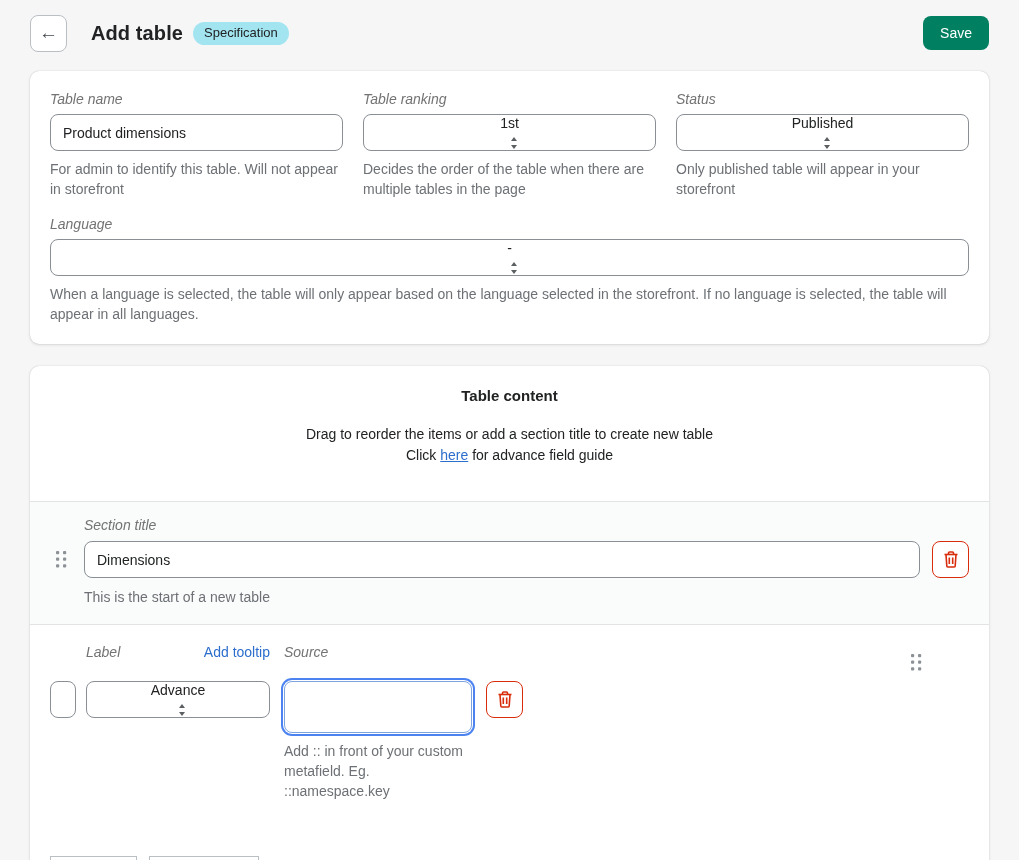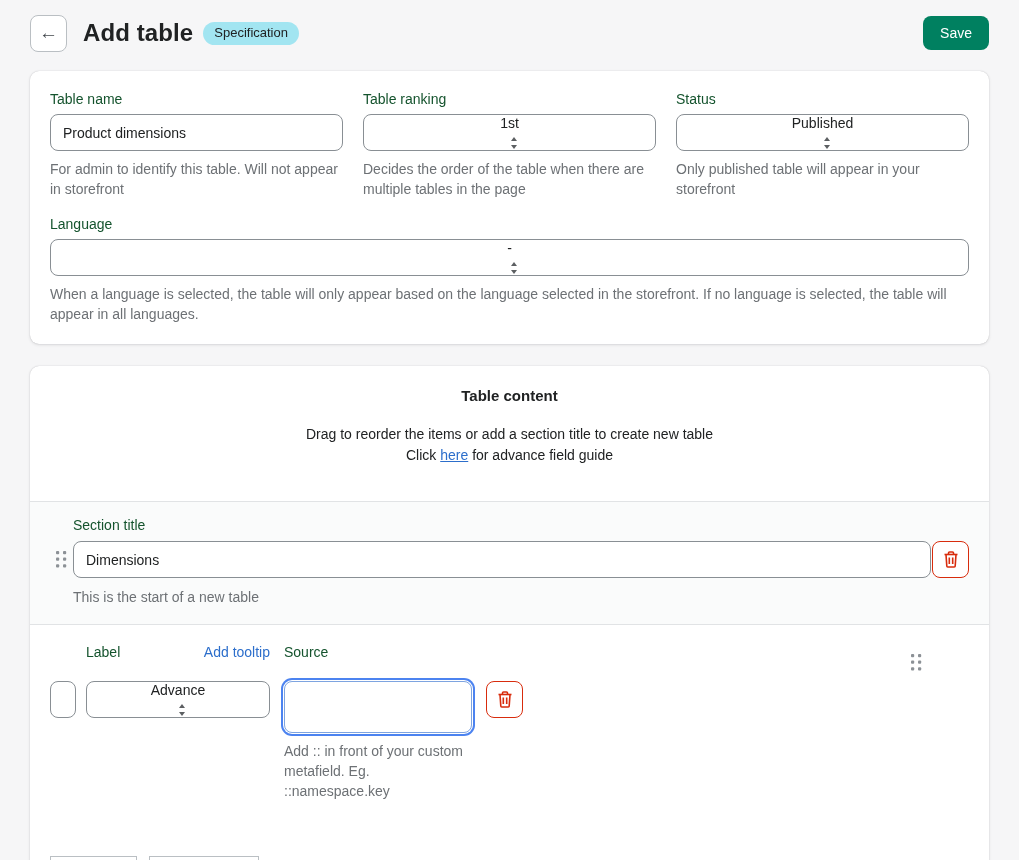--- a/index.html
+++ b/index.html
@@ -17,21 +17,21 @@
   .header {
     display: flex; align-items: center;
     margin: 0 30px 18px 30px; height: 40px;
   }
   .back-btn {
     width: 37px; height: 37px;
     background: #fff; border: 1px solid #babfc3; border-radius: 8px;
     display: flex; align-items: center; justify-content: center;
     font-size: 19px; color: #42474c; cursor: pointer;
   }
-  .page-title { font-size: 24px; font-weight: 700; margin-left: 16px; letter-spacing: .1px; }
+  .page-title { font-size: 20px; font-weight: 700; margin-left: 24px; letter-spacing: .1px; }
   .badge {
     margin-left: 10px;
     background: #a2e5f1; color: #202223;
     border-radius: 12px; padding: 3px 11px 4px;
     font-size: 13px; line-height: 16px;
   }
   .spacer { flex: 1; }
   .save-btn {
     background: #008060; color: #fff; border: none;
     border-radius: 8px; padding: 9px 17px;
@@ -41,21 +41,21 @@
 
   
   .card {
     background: #fff; border-radius: 9px;
     box-shadow: 0 1px 3px rgba(63,63,68,.15), 0 0 1px rgba(63,63,68,.3);
     margin: 0 30px 22px 30px;
   }
   .card-pad { padding: 20px; }
 
   
-  .field-label { display: block; font-size: 14px; margin-bottom: 7px; color: #14532d; }
+  .field-label { display: block; font-size: 14px; margin-bottom: 7px; color: #737373; font-style: italic; }
   .help-text { color: #6d7175; font-size: 14px; line-height: 20px; margin-top: 8px; }
   .text-input {
     width: 100%; height: 37px;
     border: 1px solid #898f94; border-radius: 8px;
     padding: 0 12px; font-size: 14px; color: #202223;
     font-family: inherit; background: #fff; outline: none;
   }
   .select {
     width: 100%; height: 37px;
     border: 1px solid #898f94; border-radius: 8px;
@@ -77,21 +77,21 @@
   .section-band {
     margin-top: 35px;
     background: #fafbfb;
     border-top: 1px solid #e1e3e5;
     border-bottom: 1px solid #e1e3e5;
     padding: 15px 20px 17px;
   }
   .row-grid {
     display: grid;
     grid-template-columns: 22px 1fr 37px;
-    column-gap: 1px;
+    column-gap: 12px;
     align-items: center;
   }
   .row-grid .field-label { grid-column: 2; margin-bottom: 8px; }
   .drag-handle {
     display: flex; align-items: center; justify-content: center;
     cursor: grab; color: #8c9196; height: 37px;
   }
   .icon-btn-danger {
     width: 37px; height: 37px;
     background: #fff; border: 1px solid #d82c0d; border-radius: 8px;

